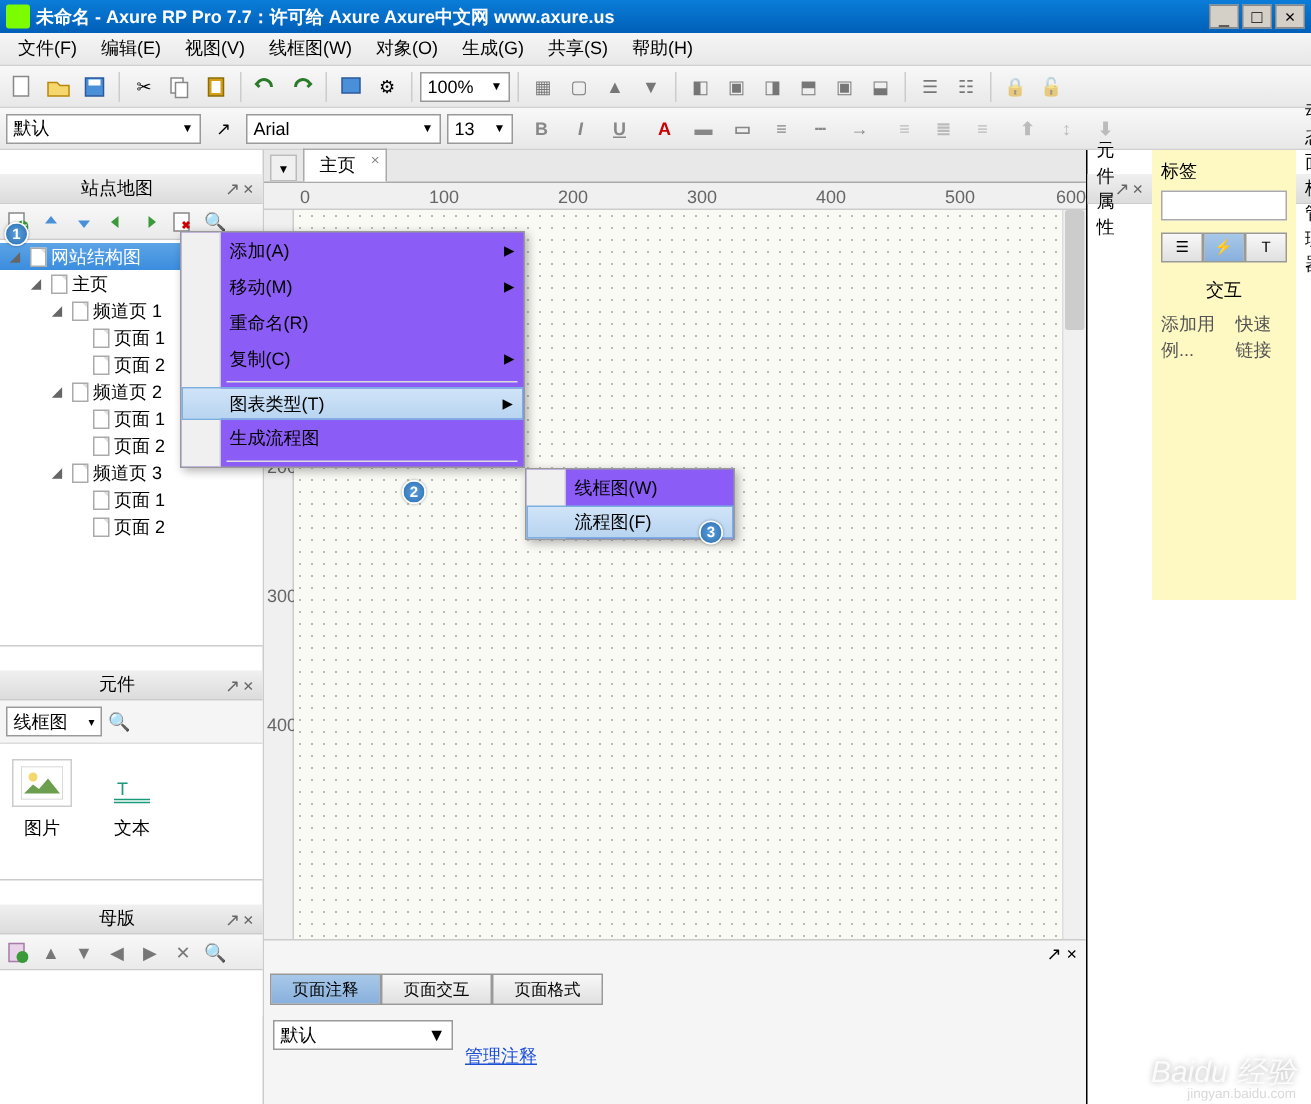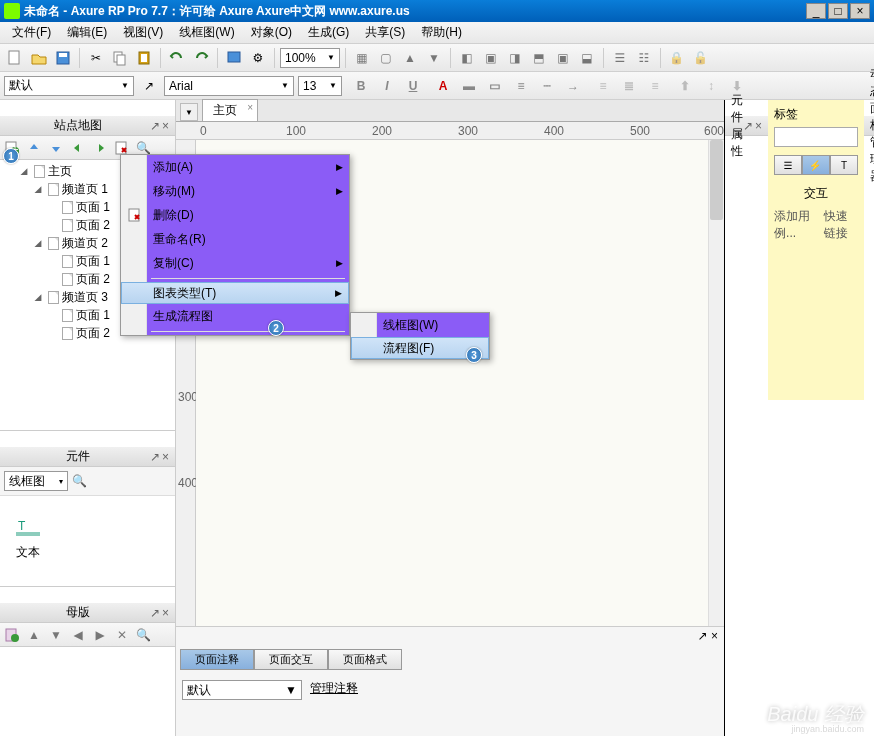--- a/index.html
+++ b/index.html
@@ -67,21 +67,21 @@
 .canvas { flex: 1; background: #fafaf5; background-image: radial-gradient(#bbb 0.5px, transparent 0.5px); background-size: 8px 8px; position: relative; }
 .scrollbar-v { width: 16px; background: #f0f0f0; border-left: 1px solid #ddd; position: relative; }
 .scroll-thumb-v { position: absolute; top: 0; left: 1px; right: 1px; height: 80px; background: #ccc; border-radius: 2px; }
 
 .bottom-panel { height: 110px; border-top: 1px solid #ccc; background: #f5f5f5; display: flex; flex-direction: column; }
 .bottom-tabs { display: flex; justify-content: flex-start; padding: 4px; gap: 0; }
 .btab { padding: 2px 14px; border: 1px solid #999; background: linear-gradient(#f8f8f8, #e0e0e0); font-size: 11px; }
 .btab.active { background: linear-gradient(#a8c8e8, #88b0dd); }
 .bottom-content { flex: 1; padding: 6px; display: flex; gap: 8px; }
 .bottom-dd { width: 120px; height: 20px; border: 1px solid #999; background: #fff; display: flex; align-items: center; padding: 0 4px; }
-.bottom-link { color: #000000; text-decoration: underline; }
+.bottom-link { color: #1d4ed8; text-decoration: underline; margin-top: 16px; }
 
 .right-col { width: 150px; display: flex; border-left: 1px solid #000000; }
 .props-body { padding: 6px; background: #fef9c3; }
 .props-label-input { width: 100%; height: 20px; border: 1px solid #aaa; background: #fff; margin-top: 4px; }
 .props-btnrow { display: flex; justify-content: center; gap: 0; margin-top: 8px; }
 .props-btn { width: 28px; height: 20px; border: 1px solid #999; background: linear-gradient(#f8f8f8, #e0e0e0); display: flex; align-items: center; justify-content: center; font-size: 10px; }
 .props-btn.active { background: linear-gradient(#a8c8e8, #88b0dd); }
 .interact-title { text-align: center; margin-top: 10px; }
 .interact-links { display: flex; justify-content: center; gap: 8px; margin-top: 6px; font-size: 11px; color: #555; }
 
@@ -285,20 +285,27 @@
         </div>
       <div class="pt-btn">
           <svg width="14" height="14">
             <rect x="1" y="1" width="10" height="12" fill="#fff" stroke="#888"></rect>
             <path d="M7 7l4 4M11 7l-4 4" stroke="#c00" stroke-width="2"></path>
           </svg>
         </div>
       <div class="pt-btn">🔍</div>
     </div>
     <div class="sitemap-tree" style="height:270px;flex:none">
+      <div class="tree-row selected">
+        <span class="tree-toggle">◢</span>
+        <span class="tree-icon">
+            <span class="page-icon"></span>
+          </span>
+        <span>网站结构图</span>
+      </div>
       <div class="tree-row" style="padding-left:18px">
         <span class="tree-toggle">◢</span>
         <span class="tree-icon">
             <span class="page-icon"></span>
           </span>
         <span>主页</span>
       </div>
       <div id="tree-channels">
           <div class="tree-row" style="padding-left: 32px;">
             <span class="tree-toggle">◢</span>
@@ -369,20 +376,30 @@
           </span>
       </div>
       <div class="widgets-search">
         <div class="fb-dd" style="width:64px">
             <span>线框图</span>
             <span class="arrow">▾</span>
           </div>
         <span class="search-icon">🔍</span>
       </div>
       <div class="widgets-grid">
+        <div class="widget-item">
+          <div class="widget-thumb">
+              <svg width="28" height="22">
+                <rect width="28" height="22" fill="#fff" stroke="#ccc"></rect>
+                <circle cx="8" cy="7" r="3" fill="#f5d76e"></circle>
+                <path d="M2 18l6-6 4 3 6-7 8 10z" fill="#6b9e4f"></path>
+              </svg>
+            </div>
+          <span>图片</span>
+        </div>
         <div class="widget-item">
           <div class="widget-thumb" style="border:none">
               <svg width="32" height="28">
                 <text x="6" y="22" font-size="22" fill="#1a9a7a" font-family="serif">T</text>
                 <line x1="4" y1="25" x2="28" y2="25" stroke="#1a9a7a"></line>
                 <line x1="4" y1="27" x2="28" y2="27" stroke="#1a9a7a"></line>
               </svg>
             </div>
           <span>文本</span>
         </div>
@@ -516,29 +533,20 @@
   <div class="icon-strip"></div>
   <div class="ctx-row">
       <span>添加(A)</span>
       <span class="arrow-r">▶</span>
     </div>
   <div class="ctx-row">
       <span>移动(M)</span>
       <span class="arrow-r">▶</span>
     </div>
   <div class="ctx-row">
-      <span class="ctx-icon">
-        <svg width="14" height="14">
-          <rect x="1" y="1" width="10" height="12" fill="#fff" stroke="#888"></rect>
-          <path d="M7 7l4 4M11 7l-4 4" stroke="#c00" stroke-width="2"></path>
-        </svg>
-      </span>
-      <span>删除(D)</span>
-    </div>
-  <div class="ctx-row">
       <span>重命名(R)</span>
     </div>
   <div class="ctx-row">
       <span>复制(C)</span>
       <span class="arrow-r">▶</span>
     </div>
   <div class="ctx-sep"></div>
   <div class="ctx-row hover">
       <span>图表类型(T)</span>
       <span class="arrow-r">▶</span>

